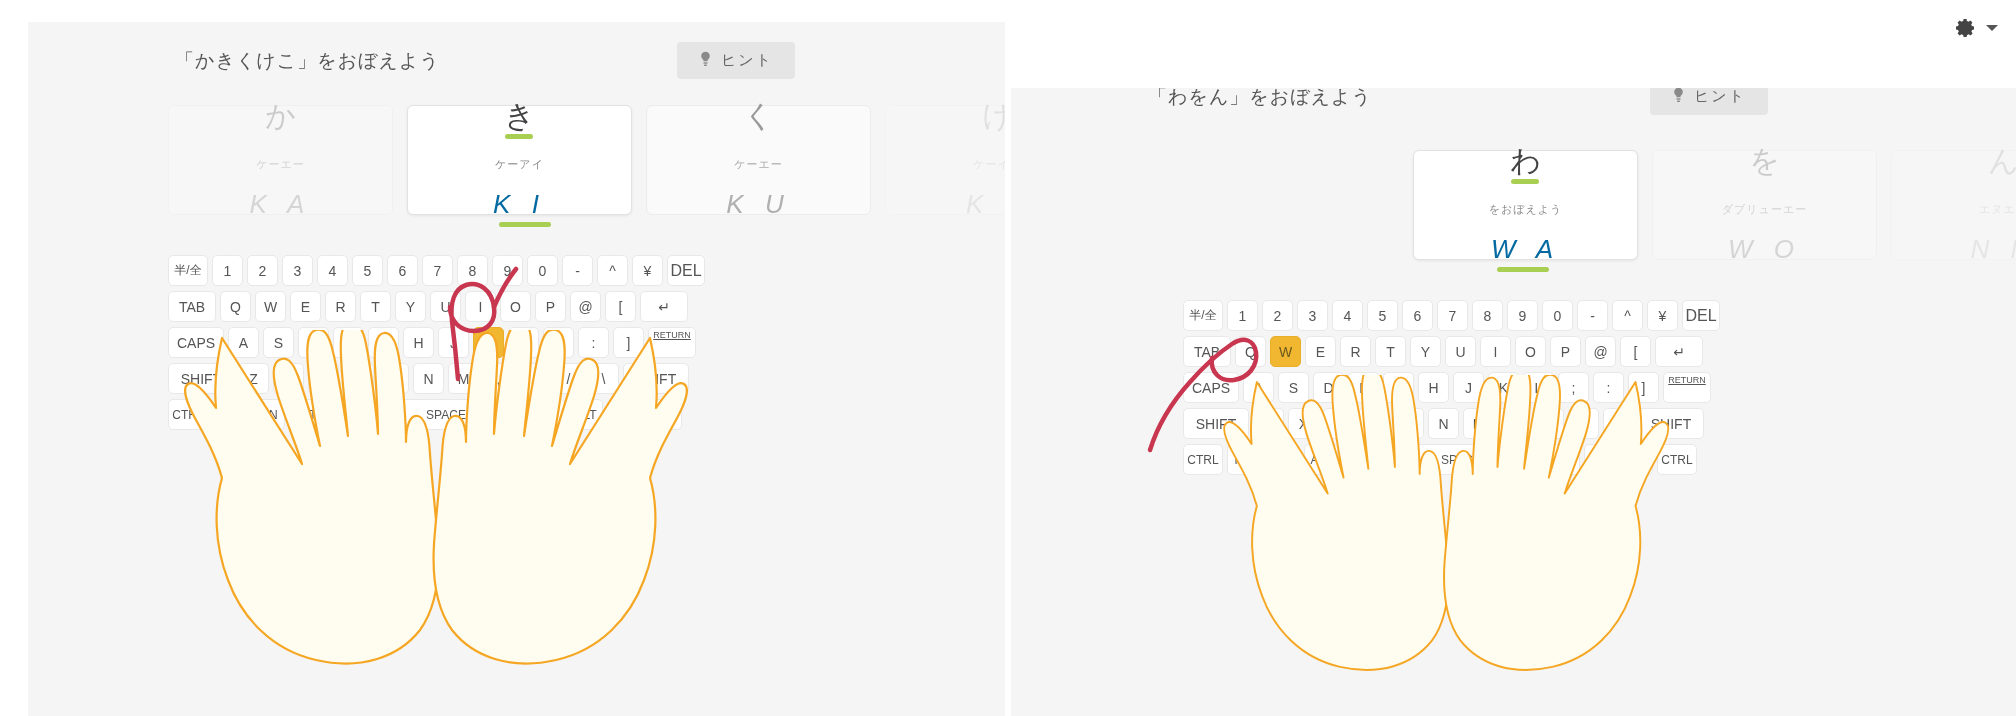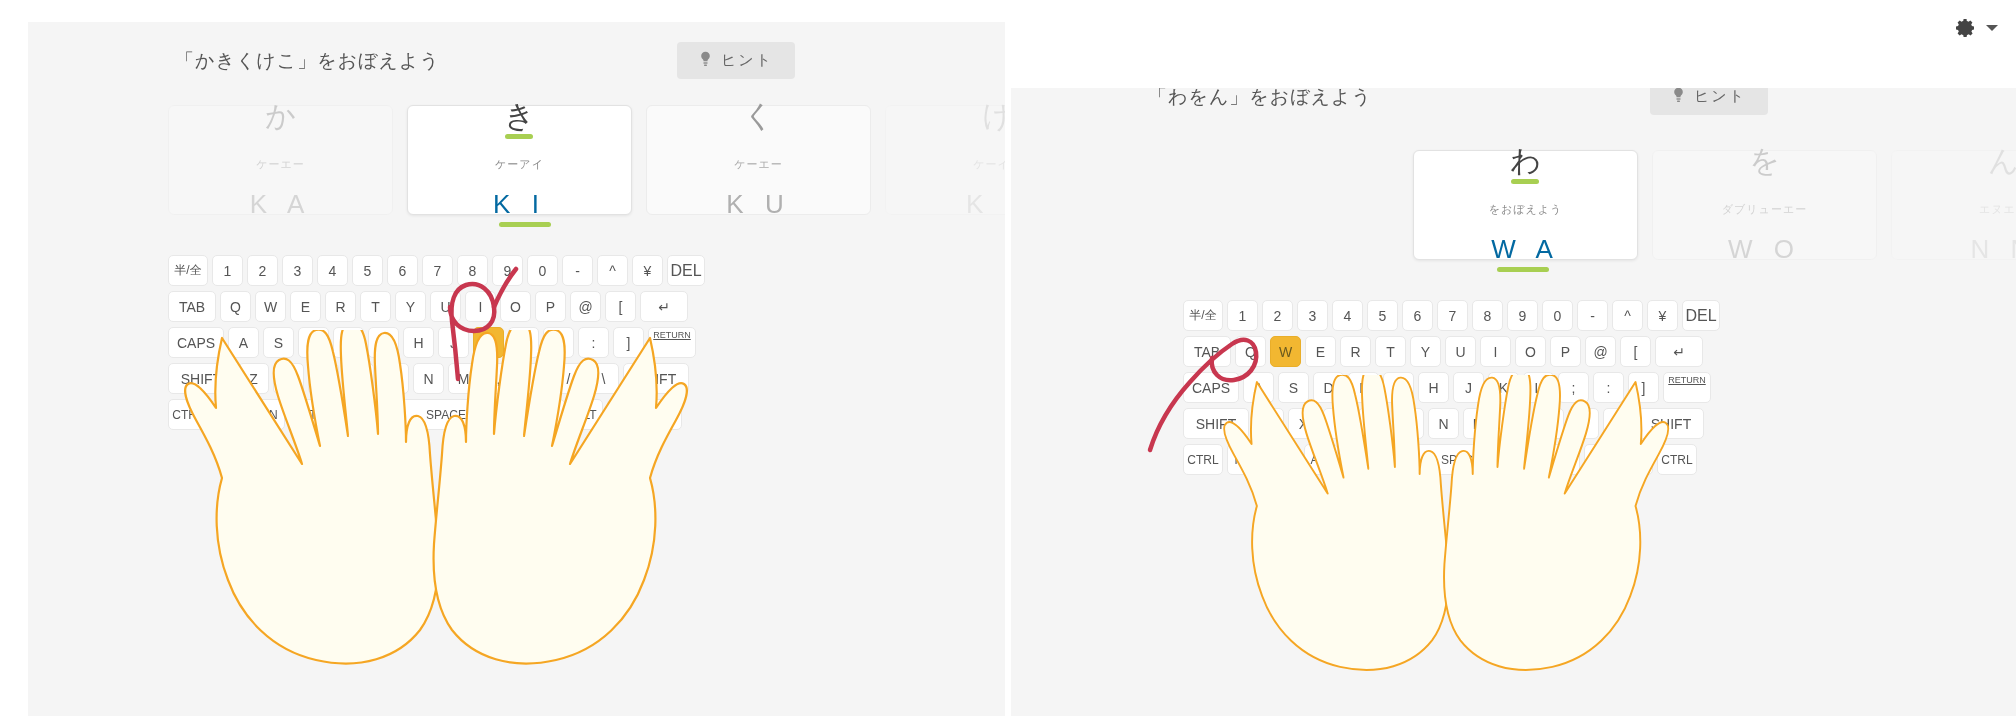--- a/index.html
+++ b/index.html
@@ -60,21 +60,21 @@
     border-radius: 6px; display: flex; flex-direction: column; align-items: center;
     justify-content: center; position: relative;
   }
   .card.active { background: #ffffff; border-color: #e2e2e2; box-shadow: 0 1px 3px rgba(0,0,0,.07); }
   .card.dim  { opacity: .45; }
   .card.dimmer { opacity: .22; }
   .card-kana { font-size: 30px; color: #9a9a9a; line-height: 1.05; position: relative; }
   .card.active .card-kana { color: #444; }
   .card-romaji-kana { font-size: 11px; color: #aaa; letter-spacing: 1px; margin-top: 25px; text-align: right; }
   .card.active .card-romaji-kana { color: #8a8a8a; }
-  .card-romaji { font-size: 26px; color: #b0b0b0; letter-spacing: 7px; margin-top: 17px; position: relative; }
+  .card-romaji { font-size: 26px; color: #b0b0b0; letter-spacing: 7px; margin-top: 17px; position: relative; font-style: italic; }
   .card.active .card-romaji { color: #0369a1; }
   .mark-top {
     position: absolute; width: 28px; height: 5px; background: #A8CF52; border-radius: 3px;
     left: 50%; transform: translateX(-50%); bottom: -7px;
   }
   .mark-bot {
     position: absolute; width: 52px; height: 5px; background: #A8CF52; border-radius: 3px;
     left: 6px; bottom: -7px;
   }
 

